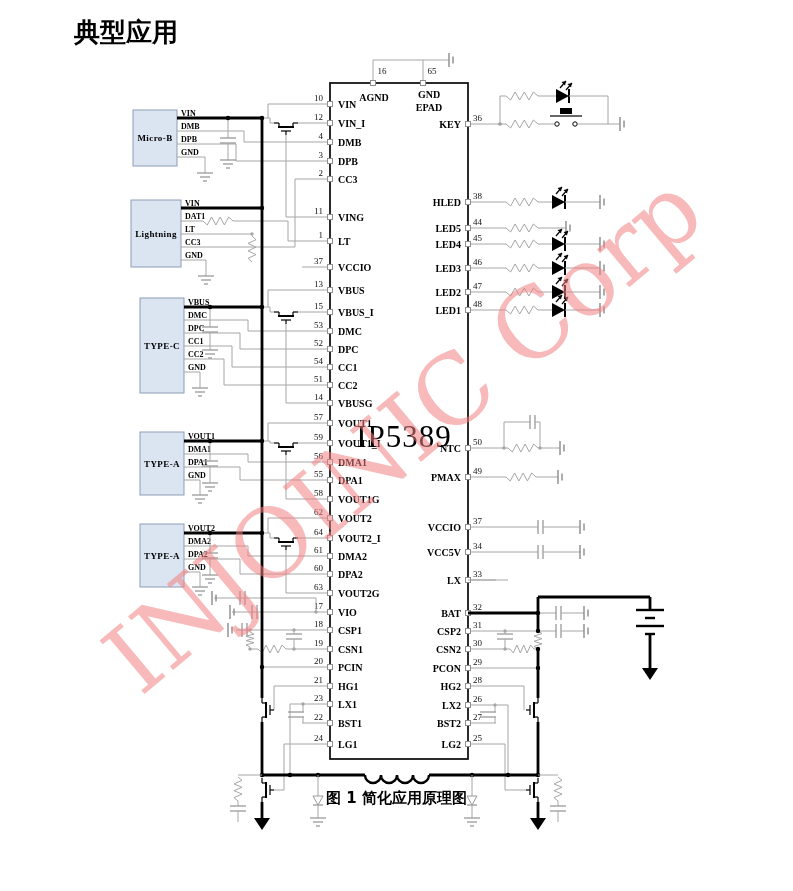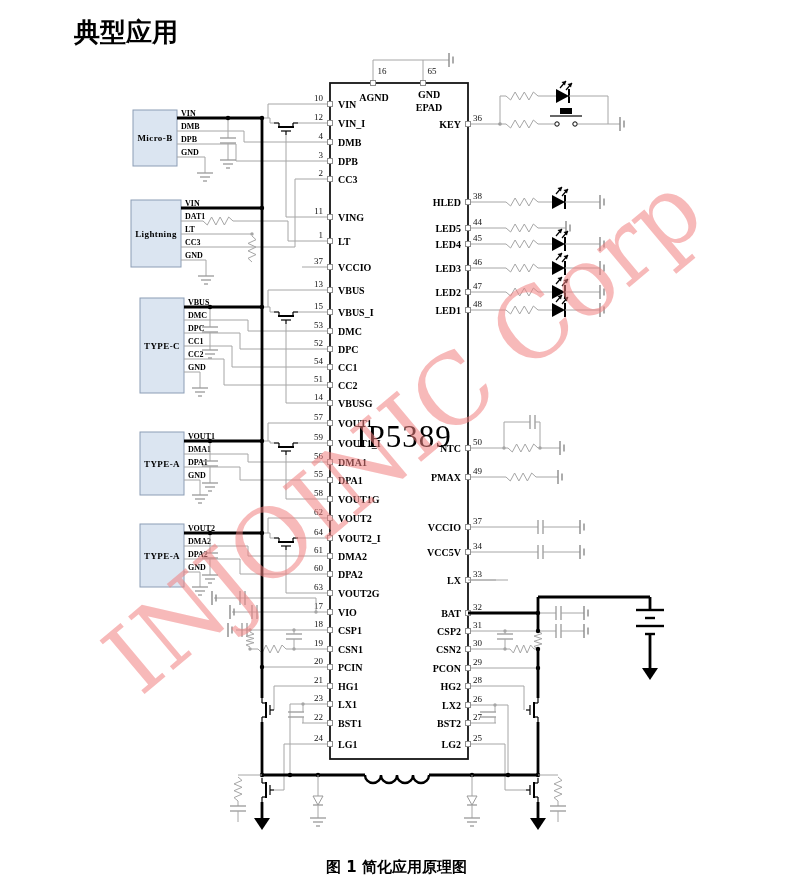--- a/index.html
+++ b/index.html
@@ -1,19 +1,19 @@
 <!DOCTYPE html>
 <html><head>
 <meta charset="utf-8">
 <style>
   html,body{margin:0;padding:0;background:#fff;}
   body{width:793px;height:891px;position:relative;font-family:"Liberation Serif",serif;overflow:hidden;}
   .page-title{position:absolute;left:74px;top:4px;font-size:26px;font-weight:bold;
     font-family:"DejaVu Serif","Liberation Serif",serif;color:#000;margin-top:11px;}
-  .fig-caption{position:absolute;top:858px;left:0;width:793px;text-align:center;
+  .fig-caption{position:absolute;top:789px;left:0;width:793px;text-align:center;
     font-size:15px;font-weight:bold;font-family:"DejaVu Sans","Liberation Sans",sans-serif;color:#000;}
   svg{position:absolute;left:0;top:0;}
   .w{stroke:#a6a6a6;stroke-width:1;fill:none}
   .wk{stroke:#9a9a9a;stroke-width:1.3;fill:none}
   .tk{stroke:#8a8a8a;stroke-width:1.4;fill:none}
   .bk{stroke:#000;stroke-width:1.2;fill:none}
   .bk2{stroke:#000;stroke-width:2;fill:none}
   .bk3{stroke:#000;stroke-width:2.4;fill:none}
   .T{stroke:#000;stroke-width:2.8;fill:none}
   .ind{stroke:#000;stroke-width:2.4;fill:none}

